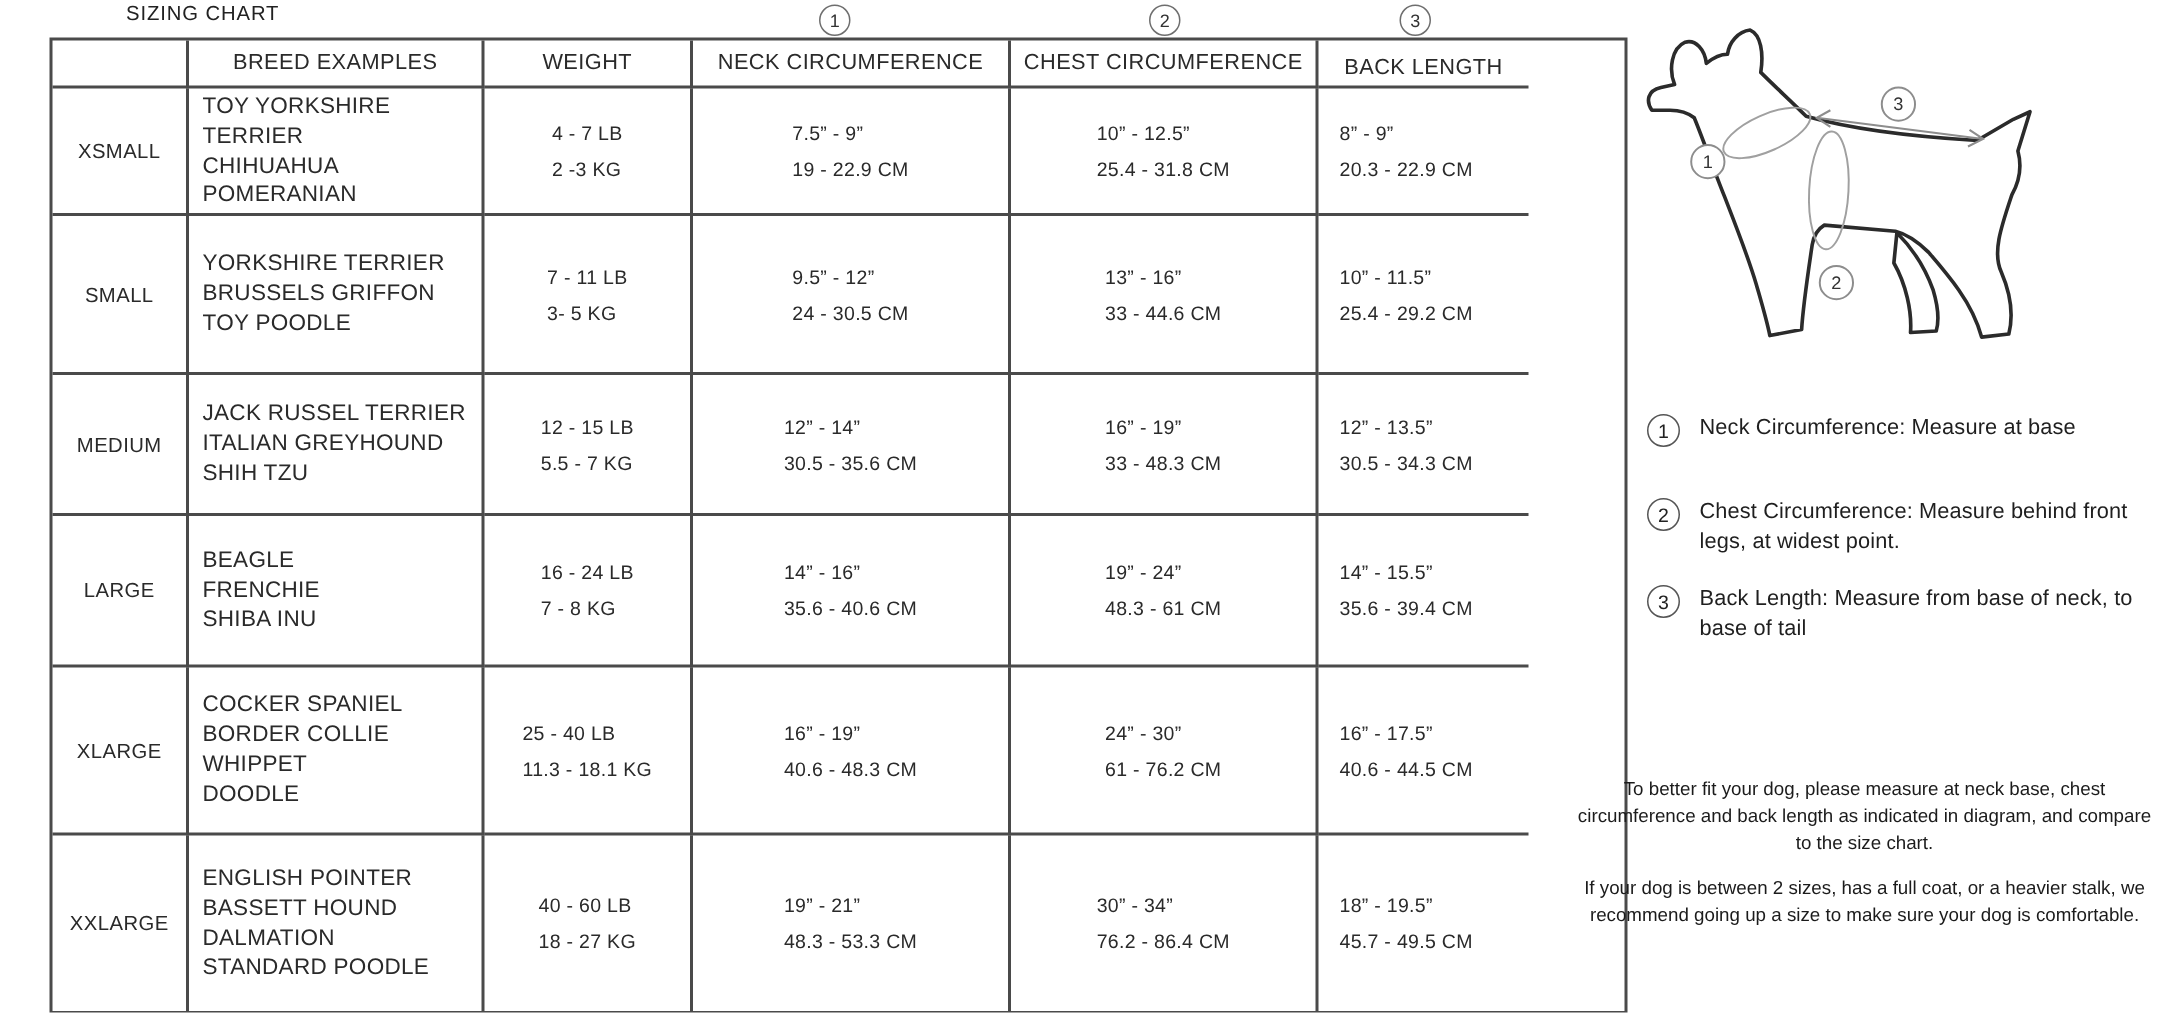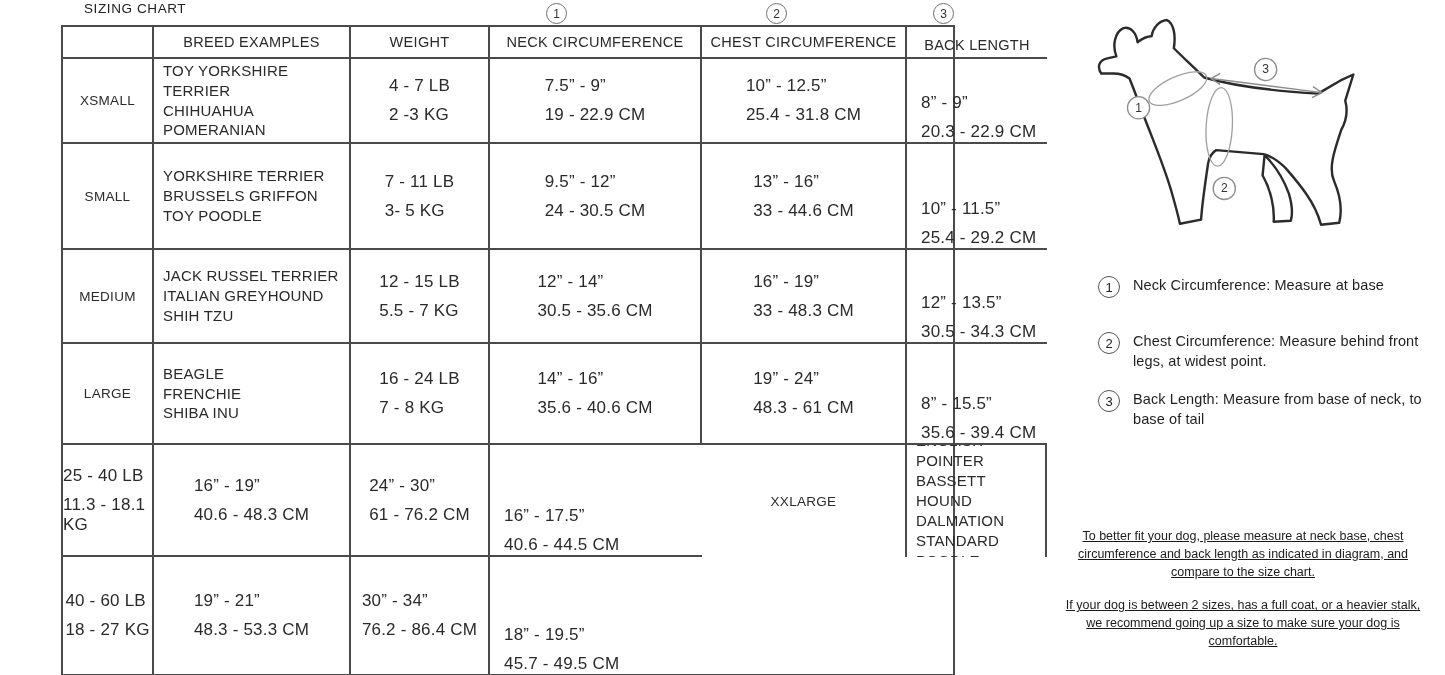--- a/index.html
+++ b/index.html
@@ -18,39 +18,38 @@
     position:absolute;left:36px;top:1px;
     font-size:13.5px;letter-spacing:.6px;color:#222;margin-left:48px;
   }
   
   .size-table{
     position:absolute;left:33px;top:25px;
     display:grid;
     grid-template-columns:91px 197px 139px 212px 205px 140px;
     grid-template-rows:32px 85px 106px 94px 101px 112px 117px;
     border:2px solid var(--border);
-    width:894px;
-    margin-left:28px;
+    width:1052px;
   }
   .cell{
     border-right:2px solid var(--border);
     border-bottom:2px solid var(--border);
     display:flex;align-items:center;justify-content:center;
     overflow:hidden;
   }
   .cell.cl{border-right:none;}
   .cell.rl{border-bottom:none;}
   .hdr{font-size:14.5px;letter-spacing:.3px;white-space:nowrap;}
   .hdr.low{align-items:flex-end;padding-bottom:4px;}
   .size-lbl{font-size:13.5px;letter-spacing:.3px;}
   .breeds{justify-content:flex-start;padding-left:9px;}
   .breed-lines{font-size:15px;line-height:1.33;letter-spacing:.2px;text-align:left;}
-  .measure .lines{width:max-content;text-align:left;font-size:17px;letter-spacing:.2px;}
+  .measure .lines{width:max-content;text-align:left;font-size:13px;letter-spacing:.2px;}
   .measure .lines div + div{margin-top:9px;}
-  .measure.left{justify-content:flex-start;padding-left:14px;align-items:flex-end;}
+  .measure.left{justify-content:flex-start;padding-left:14px;}
   
   .tbl-marker{
     position:absolute;width:21px;height:21px;border:1px solid #6e6e6e;border-radius:50%;
     display:flex;align-items:center;justify-content:center;
     font-size:12px;color:#333;background:#fff;top:3px;
   }
   .m1{left:546px;} .m2{left:766px;} .m3{left:933px;}
   
   .dog-svg{position:absolute;left:1085px;top:16px;}
   .legend-item{
@@ -60,21 +59,21 @@
   .legend-circle{
     width:22px;height:22px;border:1.2px solid #555;border-radius:50%;
     display:flex;align-items:center;justify-content:center;
     font-size:13px;flex-shrink:0;color:#222;
   }
   .legend-text{font-size:14.5px;line-height:1.35;color:#1f1f1f;width:300px;letter-spacing:.1px;}
   .notes{
     position:absolute;left:1042px;top:512px;width:402px;
     font-size:12.5px;line-height:1.42;text-align:center;color:#1b1b1b;
   }
-  .notes p{margin:16px;text-decoration:underline;}
+  .notes p{margin:6px;}
   .notes p + p{margin-top:13px;}
 </style>
 </head>
 <body>
 
 <div class="page-title">SIZING CHART</div>
 
 <div class="tbl-marker m1">1</div>
 <div class="tbl-marker m2">2</div>
 <div class="tbl-marker m3">3</div>
@@ -208,25 +207,34 @@
       </div>
     </div>
   <div class="cell measure">
       <div class="lines">
     <div>19” - 24”</div>
     <div>48.3 - 61 CM</div>
       </div>
     </div>
   <div class="cell measure left cl">
       <div class="lines">
-    <div>8” - 15.5”</div>
+    <div>14” - 15.5”</div>
     <div>35.6 - 39.4 CM</div>
       </div>
     </div>
 
+  <div class="cell size-lbl">XLARGE</div>
+  <div class="cell breeds">
+    <div class="breed-lines">
+      <div>COCKER SPANIEL</div>
+      <div>BORDER COLLIE</div>
+      <div>WHIPPET</div>
+      <div>DOODLE</div>
+    </div>
+  </div>
   <div class="cell measure">
       <div class="lines">
     <div>25 - 40 LB</div>
     <div>11.3 - 18.1 KG</div>
       </div>
     </div>
   <div class="cell measure">
       <div class="lines">
     <div>16” - 19”</div>
     <div>40.6 - 48.3 CM</div>

